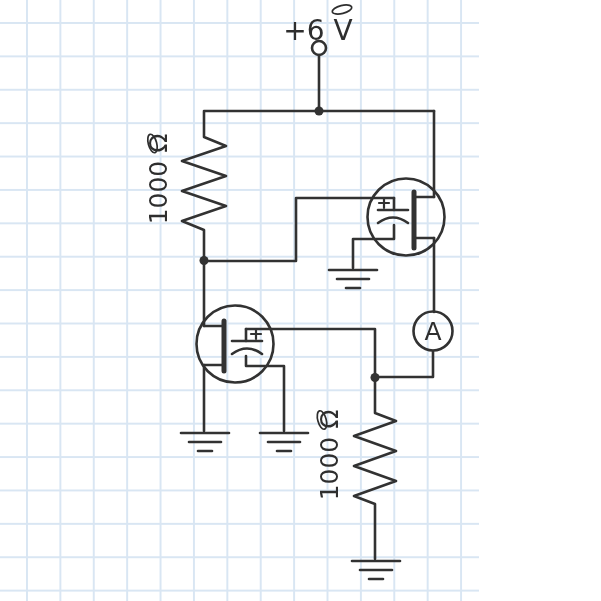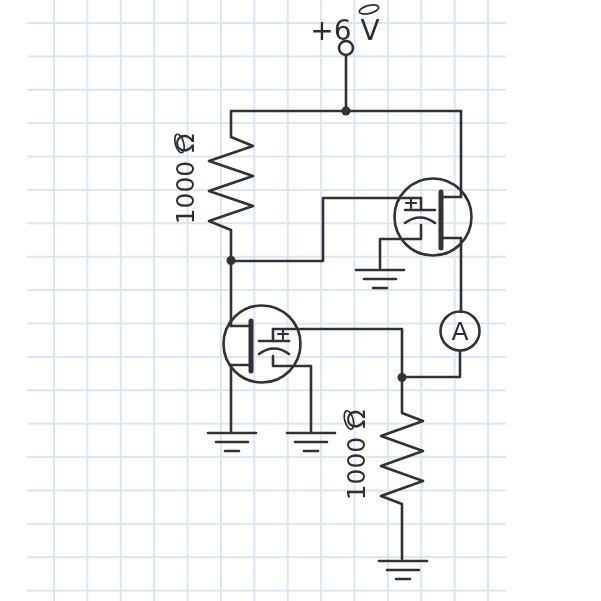--- a/index.html
+++ b/index.html
@@ -4,21 +4,20 @@
 <style>
   html,body{margin:0;padding:0;background:#fff;}
   .stage{
     position:relative;width:479px;height:601px;overflow:hidden;
     background-color:#ffffff;
     background-image:
       linear-gradient(to right,#d9e6f3 0,#d9e6f3 2px,transparent 2px),
       linear-gradient(to bottom,#d9e6f3 0,#d9e6f3 2px,transparent 2px);
     background-size:33.4px 33.4px;
     background-position:26px 22px;
-    margin-left:27px;
   }
   svg{position:absolute;left:0;top:0;}
   .w{stroke:#323232;stroke-width:2.6;fill:none;stroke-linecap:round;stroke-linejoin:round;}
   .bar{stroke:#323232;stroke-width:5;fill:none;stroke-linecap:round;}
   .plus{stroke:#323232;stroke-width:2.2;fill:none;stroke-linecap:round;}
   .dot{fill:#323232;stroke:none;}
   .curl{stroke:#2e2e2e;stroke-width:1.7;fill:none;}
   .lbl{font-family:"DejaVu Sans",sans-serif;fill:#2e2e2e;}
   .lbl-supply{font-size:28px;}
   .lbl-res{font-size:25px;}

